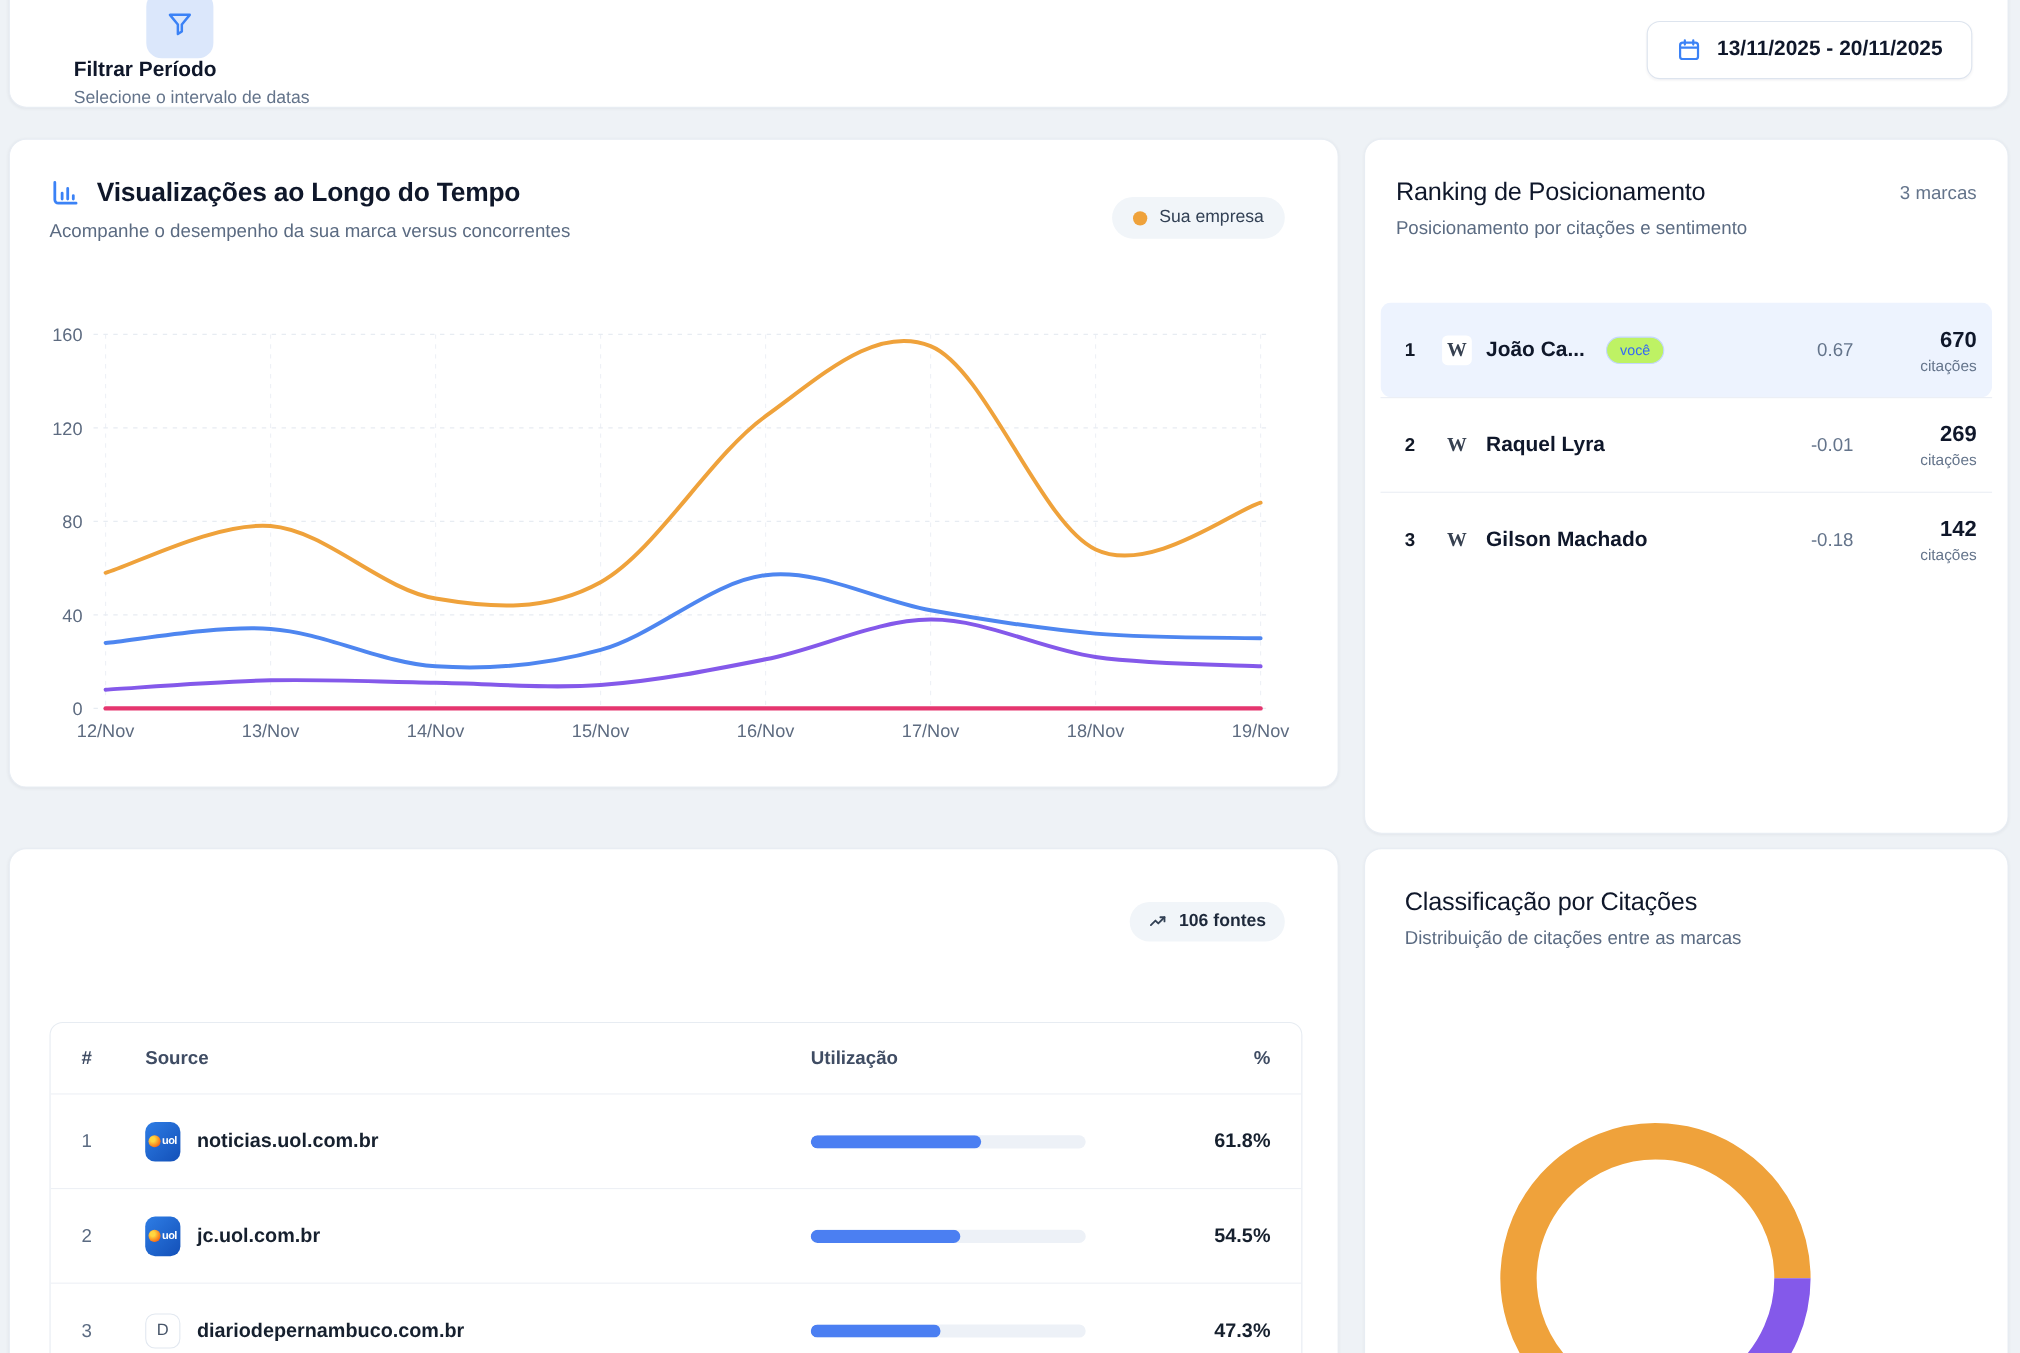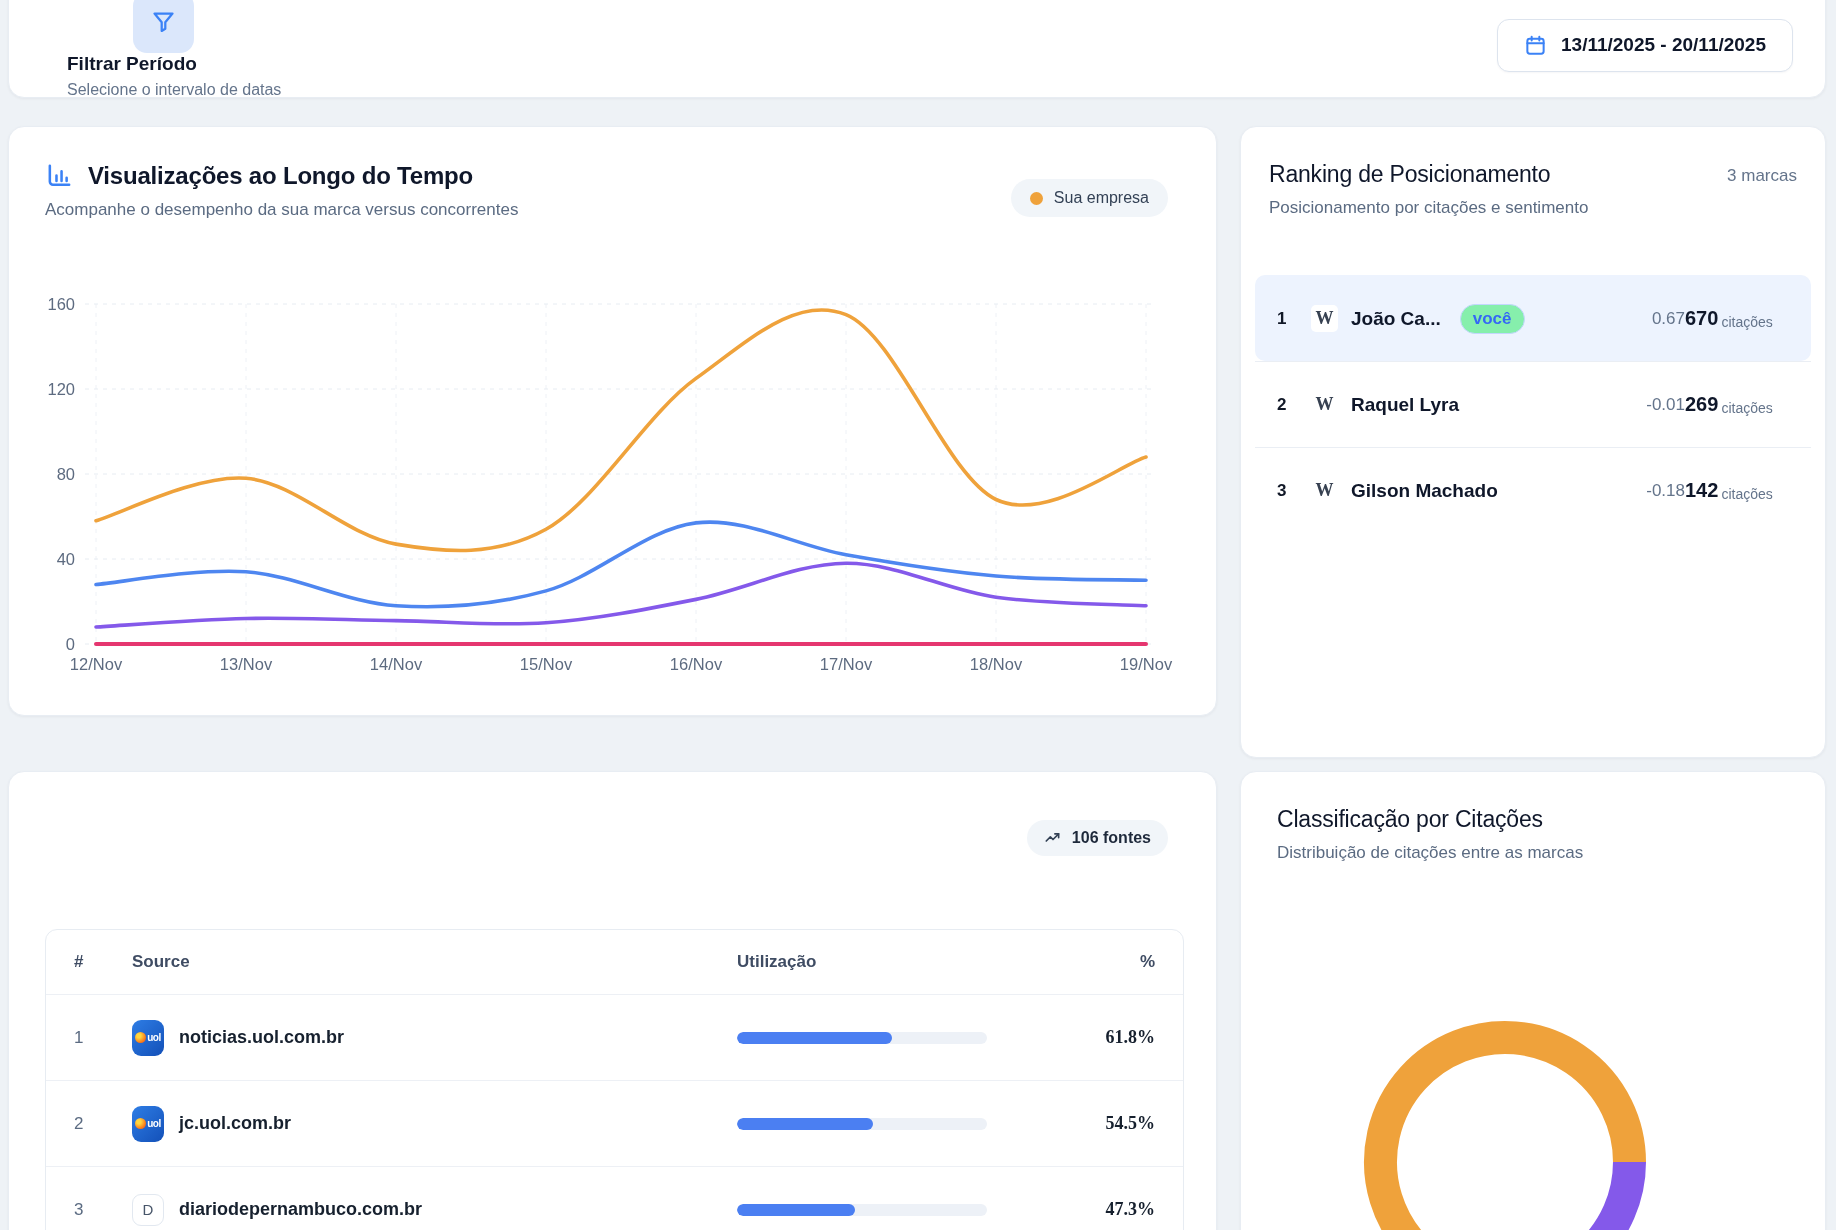--- a/index.html
+++ b/index.html
@@ -68,25 +68,25 @@
   .rank-row.highlight { background:#edf3fe; border-radius:10px; border-top-color:transparent; }
   .rank-pos { font-size:17px; font-weight:600; color:#111827; padding-left:8px; }
   .rank-brand { display:flex; align-items:center; gap:13px; }
   .w-box {
     width:27px; height:27px; background:#fff; border-radius:5px;
     display:flex; align-items:center; justify-content:center;
     font-family:"Liberation Serif", serif; font-size:18px; font-weight:600; color:#374151;
   }
   .brand-name { font-size:19px; font-weight:600; color:#0f172a; }
   .you-badge {
-    background:#86efac; border:1px solid #c3d7fd; color:#3568f5;
-    font-size:17px; font-weight:700; border-radius:999px; padding:4px 12px; margin-left:6px;
+    background:#bef264; border:1px solid #c3d7fd; color:#3568f5;
+    font-size:13px; font-weight:400; border-radius:999px; padding:4px 12px; margin-left:6px;
   }
   .rank-sent { font-size:17px; color:#64748b; text-align:right; }
-  .rank-cit { display:flex; flex-direction:row; align-items:flex-end; gap:3px; }
+  .rank-cit { display:flex; flex-direction:column; align-items:flex-end; gap:3px; }
   .rank-cit .num { font-size:20px; font-weight:700; color:#0f172a; }
   .rank-cit .lbl { font-size:14px; color:#64748b; }
 
   
   #sources-card { left:8px; top:771px; width:1209px; height:640px; }
   .badge-pill {
     position:absolute; right:48px; top:48px;
     display:flex; align-items:center; gap:10px;
     background:#f1f5f9; border-radius:999px; padding:9px 17px;
   }
@@ -111,21 +111,21 @@
   .favicon-uol .txt { color:#fff; font-size:10px; font-weight:700; letter-spacing:-.5px; }
   .favicon-letter {
     width:32px; height:32px; border-radius:9px; background:#fff; border:1px solid #e2e8f0;
     display:flex; align-items:center; justify-content:center;
     font-size:15px; color:#475569; flex:0 0 auto;
   }
   .src-domain { font-size:18px; font-weight:600; color:#16202e; }
   .src-barcell { display:flex; }
   .bar-track { width:250px; height:12px; border-radius:6px; background:#edf1f7; overflow:hidden; }
   .bar-fill { height:100%; border-radius:6px; background:#4b7ff2; }
-  .src-pct { font-size:18px; font-weight:700; color:#16202e; text-align:right;font-family:Liberation Serif, serif; }
+  .src-pct { font-size:18px; font-weight:700; color:#16202e; text-align:right; }
 
   
   #class-card { left:1240px; top:771px; width:586px; height:640px; }
   #donut-chart { position:absolute; left:0; top:90px; }
 
   svg text { font-family:"Liberation Sans", sans-serif; }
 </style>
 </head>
 <body>
 

